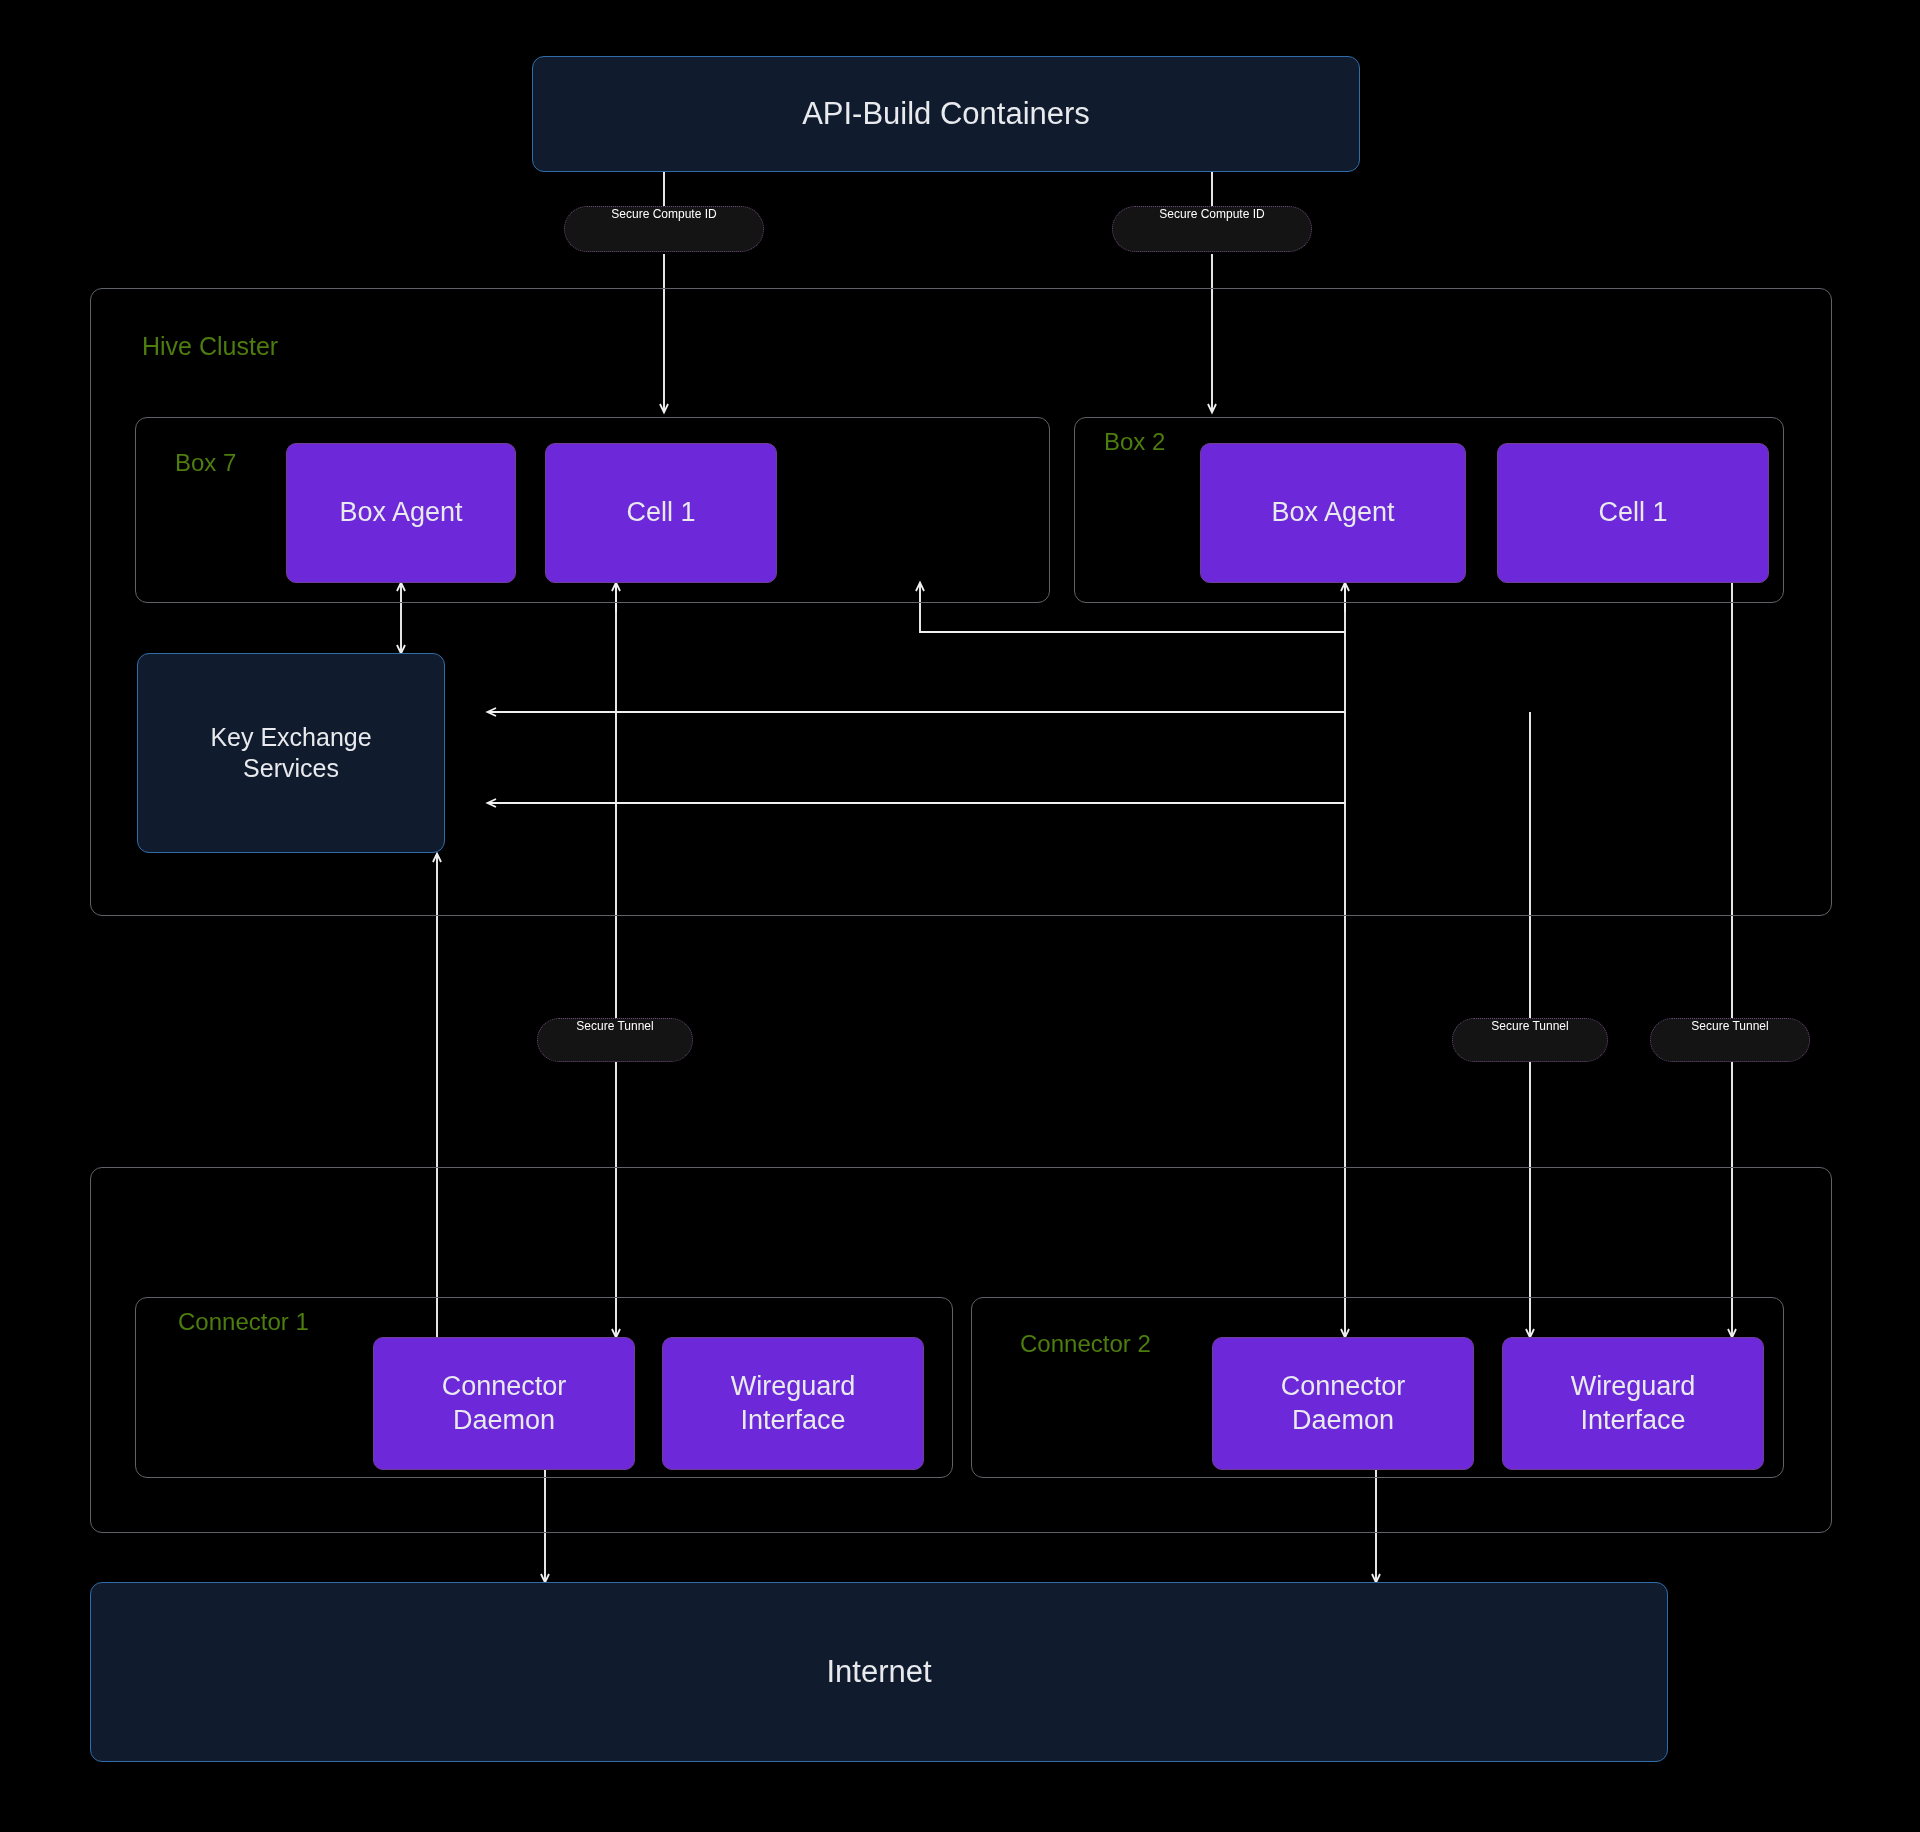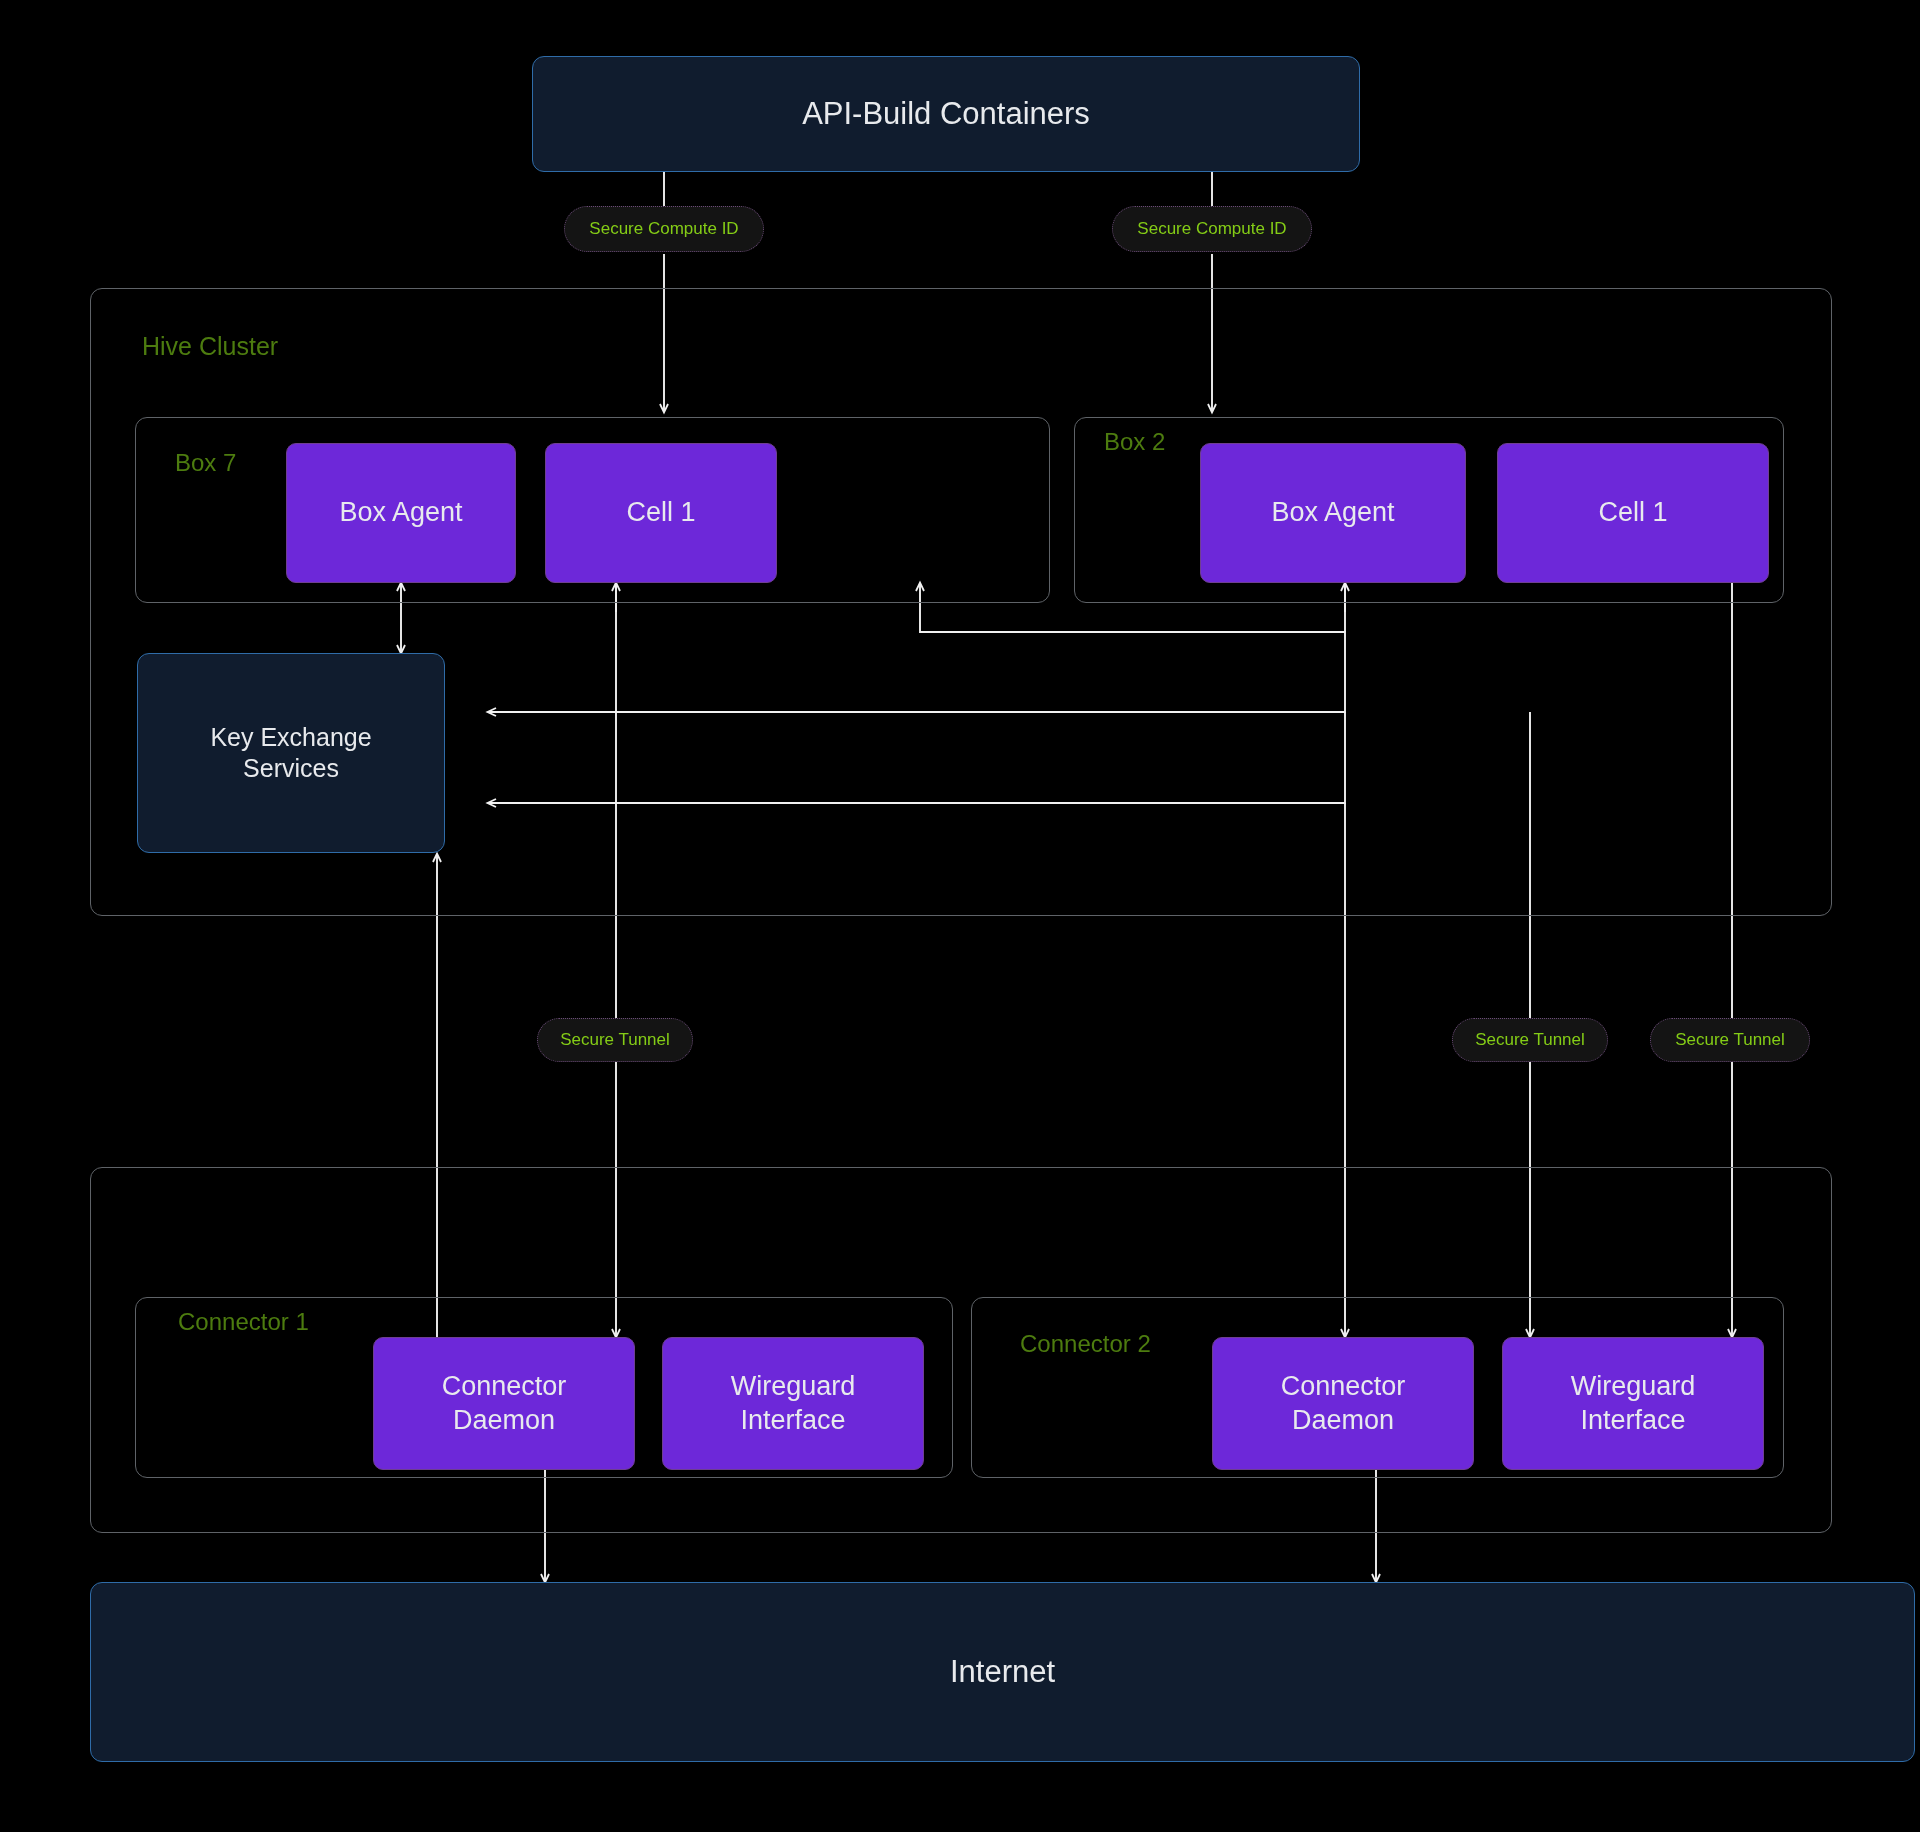--- a/index.html
+++ b/index.html
@@ -64,27 +64,26 @@
   .purple {
     background: #6d28d9;
     border: 1px solid #6f3f91;
     border-radius: 10px;
   }
   
   .pill {
     position: absolute;
     box-sizing: border-box;
     display: flex;
-    align-items: center;
     justify-content: center;
     background: #141414;
     border: 1px dotted #6a4a77;
     border-radius: 24px;
-    color: #84cc16;
-    font-size: 17px;
+    color: #ffffff;
+    font-size: 12px;
     white-space: nowrap;
     z-index: 5;
   }
   .title-xl { font-size: 31px; }
   .title-lg { font-size: 27px; }
   .title-md { font-size: 25px; }
 </style>
 </head>
 <body>
 
@@ -205,17 +204,17 @@
 
   <div class="node purple title-lg" style="left:1212px; top:1337px; width:262px; height:133px; flex-direction:column;">
     <span>Connector</span>
     <span>Daemon</span>
   </div>
   <div class="node purple title-lg" style="left:1502px; top:1337px; width:262px; height:133px; flex-direction:column;">
     <span>Wireguard</span>
     <span>Interface</span>
   </div>
 
-  <div class="node navy title-xl" style="left:90px; top:1582px; width:1825px; height:180px;">
+  <div class="node navy title-xl" style="left:90px; top:1582px; width:1578px; height:180px;">
     <span>Internet</span>
   </div>
 
 </div>
 
 </body></html>

